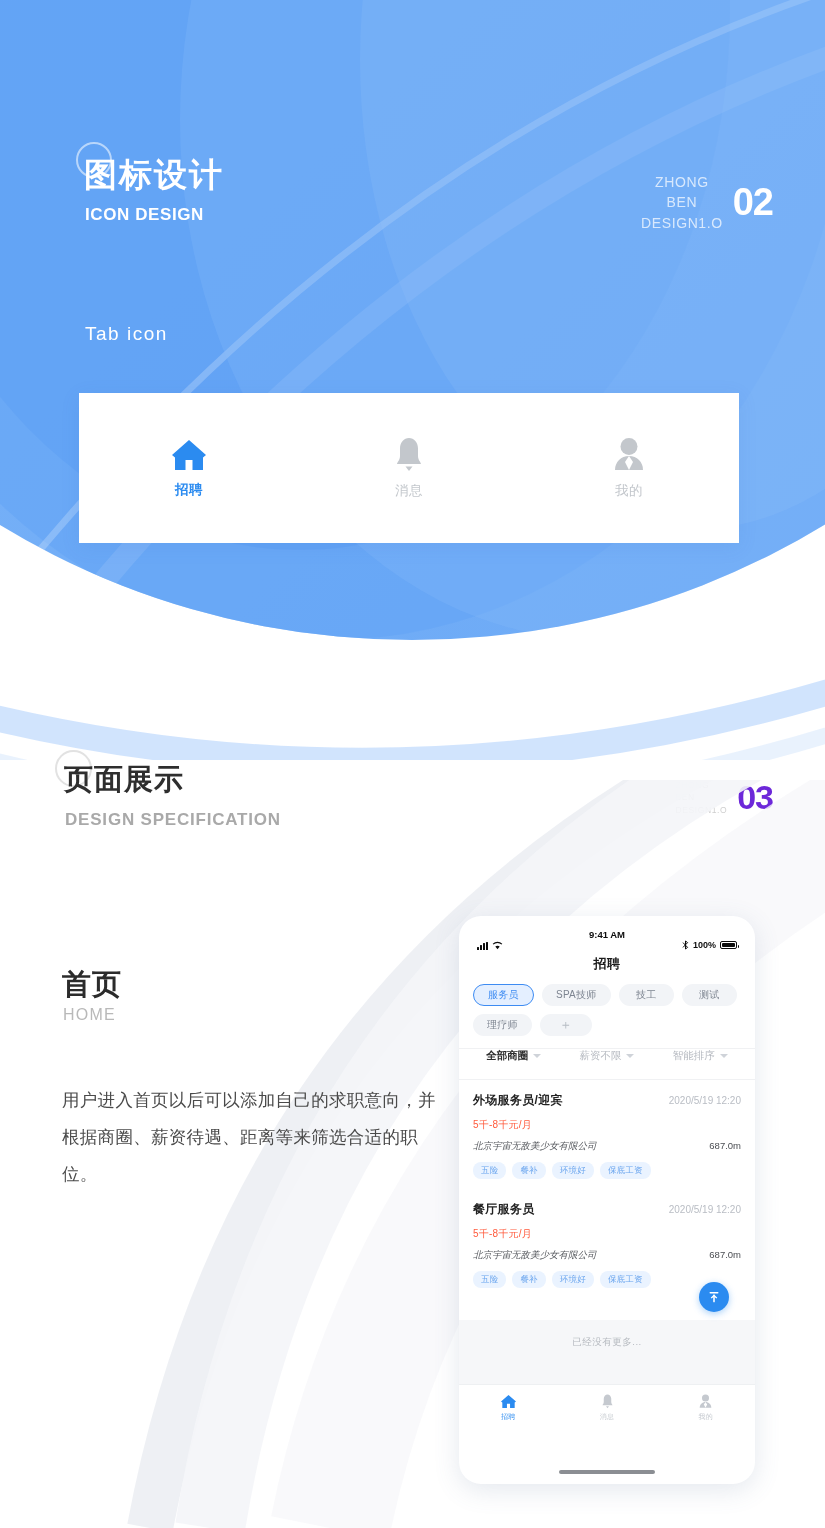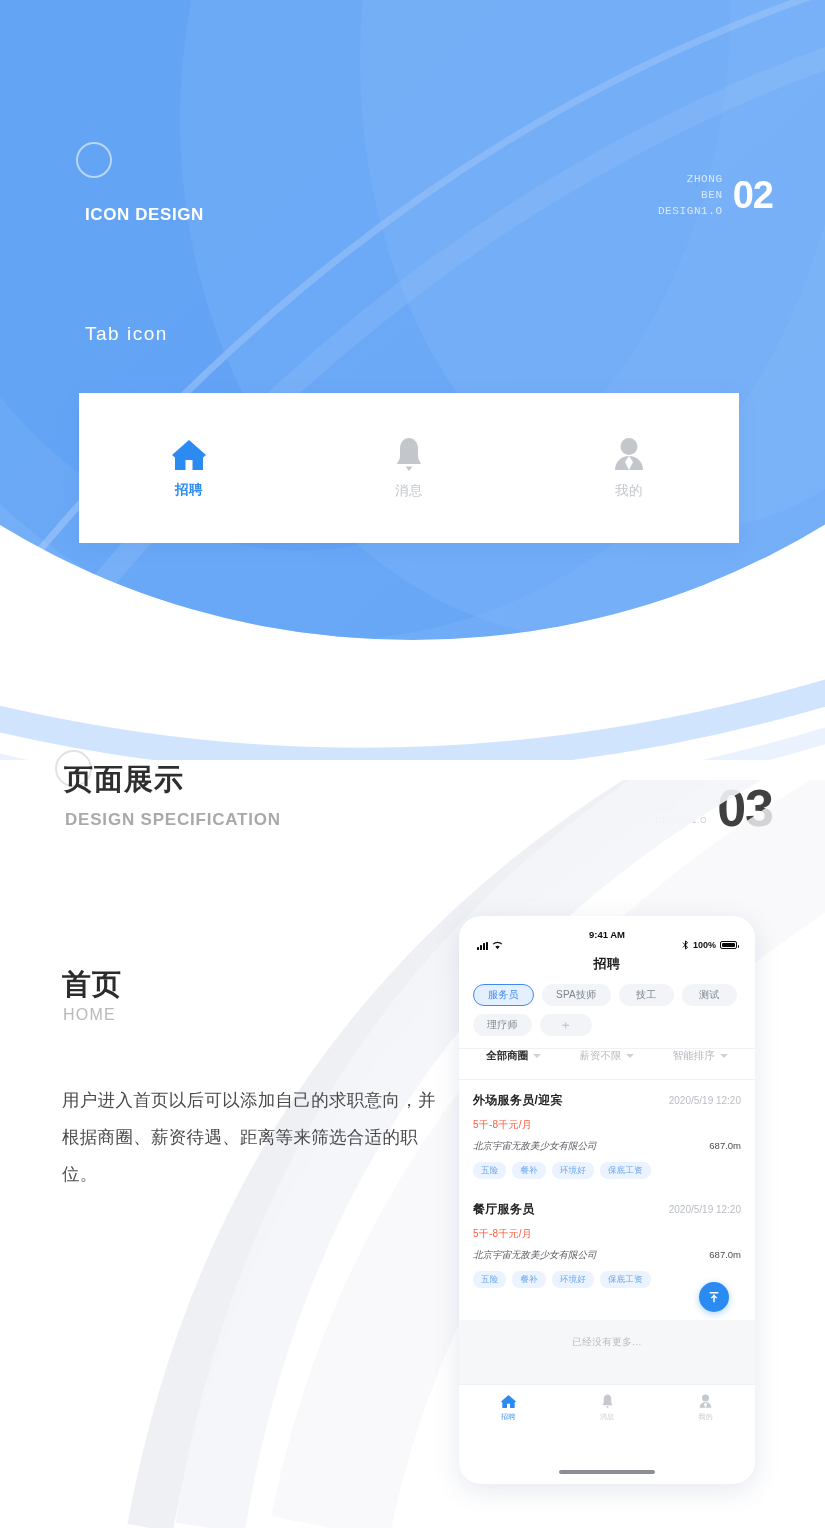--- a/index.html
+++ b/index.html
@@ -26,23 +26,23 @@
     position:absolute; left:84px; top:157px;
     font-size:33px; font-weight:bold; color:#ffffff; letter-spacing:2px;
     line-height:1.1;
   }
   .hero-title-en {
     position:absolute; left:85px; top:205px;
     font-size:17px; font-weight:bold; color:#ffffff; letter-spacing:0.6px;
   }
   .corner-mark { position:absolute; right:52px; top:172px; display:flex; align-items:center; gap:10px; }
   .corner-brand {
-    font-size:11px; line-height:1.45; letter-spacing:0.6px;
-    color:rgba(255,255,255,0.72); text-align:right; white-space:pre-line;
-    font-family:Liberation Mono, monospace;
+    font-size:14px; line-height:1.45; letter-spacing:0.6px;
+    color:rgba(255,255,255,0.72); text-align:center; white-space:pre-line;
+    font-family:Liberation Sans, sans-serif;
   }
   .corner-num { font-size:38px; font-weight:bold; color:#ffffff; letter-spacing:-1px; }
 
   .tab-icon-label {
     position:absolute; left:85px; top:323px;
     font-size:19px; color:#ffffff; letter-spacing:1.5px; font-weight:normal;
   }
 
   
   .tabcard {
@@ -53,21 +53,21 @@
   .tabcard-item { flex:1; display:flex; flex-direction:column; align-items:center; gap:9px; }
   .tabcard-item .lbl { font-size:13.5px; font-weight:bold; letter-spacing:0.5px; }
   .tabcard-item.active .lbl { color:#2b8bf0; }
   .tabcard-item.inactive .lbl { color:#c3c7cc; font-weight:normal; }
 
   
   .sec2-title-zh { position:absolute; left:64px; top:760px; font-size:29px; font-weight:bold; color:#2e2e2e; letter-spacing:1px; }
   .sec2-title-en { position:absolute; left:65px; top:810px; font-size:17px; font-weight:bold; color:#a9a9a9; letter-spacing:0.8px; }
   .corner-mark2 { position:absolute; right:52px; top:778px; display:flex; align-items:center; gap:10px; }
   .corner-brand2 { font-size:8.5px; line-height:1.45; letter-spacing:0.6px; color:#cfcfcf; white-space:pre-line; }
-  .corner-num2 { font-size:52px; font-weight:bold; color:#404040; letter-spacing:-1px; }
+  .corner-num2 { font-size:34px; font-weight:bold; color:#6d28d9; letter-spacing:-1px; }
   .ring-deco2 {
     position:absolute; left:55px; top:750px; width:37px; height:37px;
     border-radius:50%; border:2px solid #e2e2e2;
   }
 
   
   .home-zh { position:absolute; left:62px; top:965px; font-size:29px; font-weight:bold; color:#2b2b2b; letter-spacing:1px; }
   .home-en { position:absolute; left:63px; top:1006px; font-size:16px; color:#b9b9b9; letter-spacing:1.2px; }
   .body-copy {
     position:absolute; left:62px; top:1082px; width:385px;
@@ -185,20 +185,21 @@
         <ellipse cx="690" cy="60" rx="330" ry="470" fill="#94c5fb" opacity="0.20"></ellipse>
       </g>
 
       <path d="M -200 660 Q 412 880 1030 620" stroke="#cfe3fd" stroke-width="26" fill="none" opacity="0.95"></path>
       <path d="M -200 700 Q 412 930 1030 660" stroke="#e3effd" stroke-width="16" fill="none" opacity="0.8"></path>
     </svg>
 
     <div class="hero-content">
       <div class="ring-deco" style="left:76px; top:142px;"></div>
 
+      <div class="hero-title-zh">图标设计</div>
       <div class="hero-title-en">ICON DESIGN</div>
 
       <div class="corner-mark">
         <div class="corner-brand">ZHONG
 BEN
 DESIGN1.O</div>
         <div class="corner-num">02</div>
       </div>
 
       <div class="tab-icon-label">Tab icon</div>

